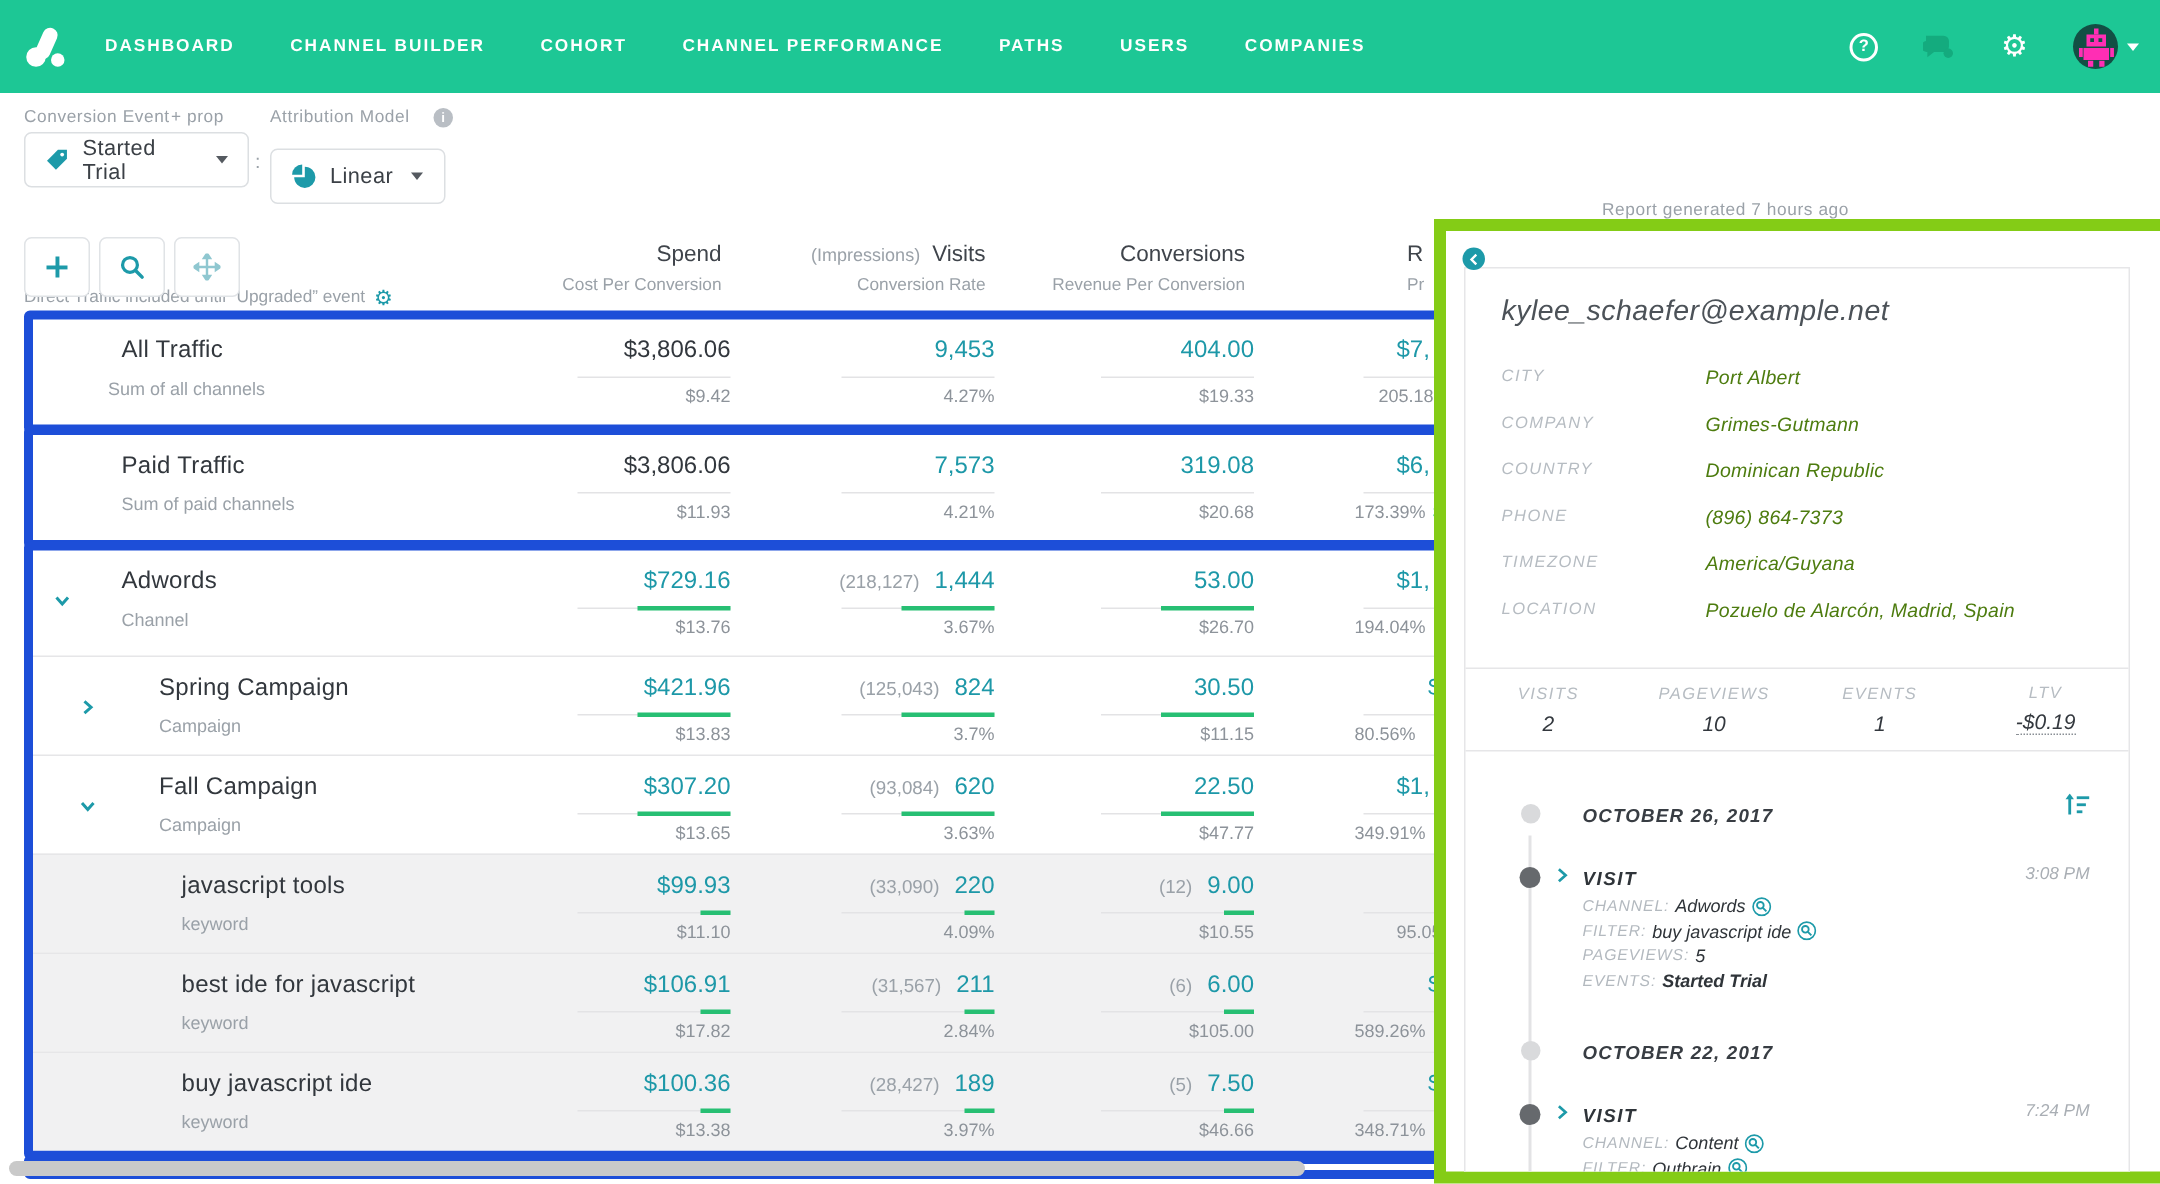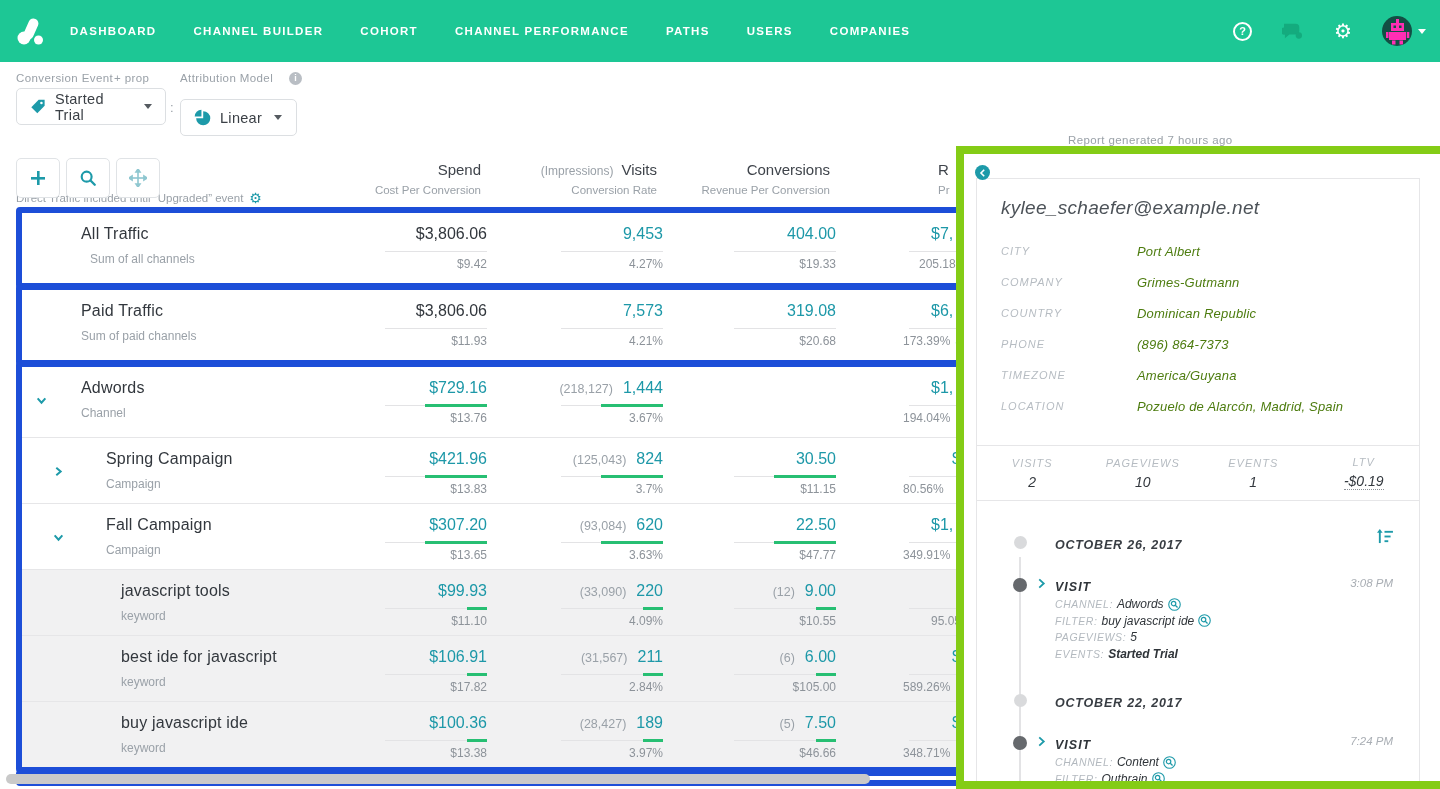--- a/index.html
+++ b/index.html
@@ -237,21 +237,21 @@
       </div>
       <div class="col-h" style="left: 938px; width: 80px;">
         <div class="t"><span>R</span></div>
         <div class="s">Pr</div>
       </div>
     </div>
   <div id="table-cards">
       <div class="card" style="top: 60px;">
         <div class="trow h70">
           <div class="row-name" style="left: 59px;">All Traffic</div>
-          <div class="row-type" style="left: 68px;">Sum of all channels</div>
+          <div class="row-type" style="left: 50px;">Sum of all channels</div>
           <div class="cell" style="left: 315px; width: 150px;">
             <div class="vline"><span class="val-dark">$3,806.06</span></div>
             <div class="hair"></div>
             <div class="sline">$9.42</div>
           </div>
           <div class="cell" style="left: 476px; width: 165px;">
             <div class="vline"><span class="val-teal">9,453</span></div>
             <div class="hair"></div>
             <div class="sline">4.27%</div>
           </div>
@@ -304,20 +304,26 @@
             <div class="vline"><span class="val-teal">$729.16</span></div>
             <div class="hair"></div>
             <div class="bar wide"></div>
             <div class="sline">$13.76</div>
           </div>
           <div class="cell" style="left: 476px; width: 165px;">
             <div class="vline"><span class="prefix">(218,127)</span><span class="val-teal">1,444</span></div>
             <div class="hair"></div>
             <div class="bar wide"></div>
             <div class="sline">3.67%</div>
+          </div>
+          <div class="cell" style="left: 664px; width: 150px;">
+            <div class="vline"><span class="val-teal">53.00</span></div>
+            <div class="hair"></div>
+            <div class="bar wide"></div>
+            <div class="sline">$26.70</div>
           </div>
           <div class="cell rev" style="left: 877px; width: 200px;">
             <div class="vline" style="left: 32px;"><span class="val-teal">$1,</span></div>
             <div class="hair" style="right: auto; left: 10px;"></div>
             <div class="bar wide"></div>
             <div class="sline" style="left: 4px;">194.04%</div>
           </div>
         </div>
         <div class="trow">
           <svg viewBox="0 0 10 10" class="chev" style="left: 31px; top: 28px;">

